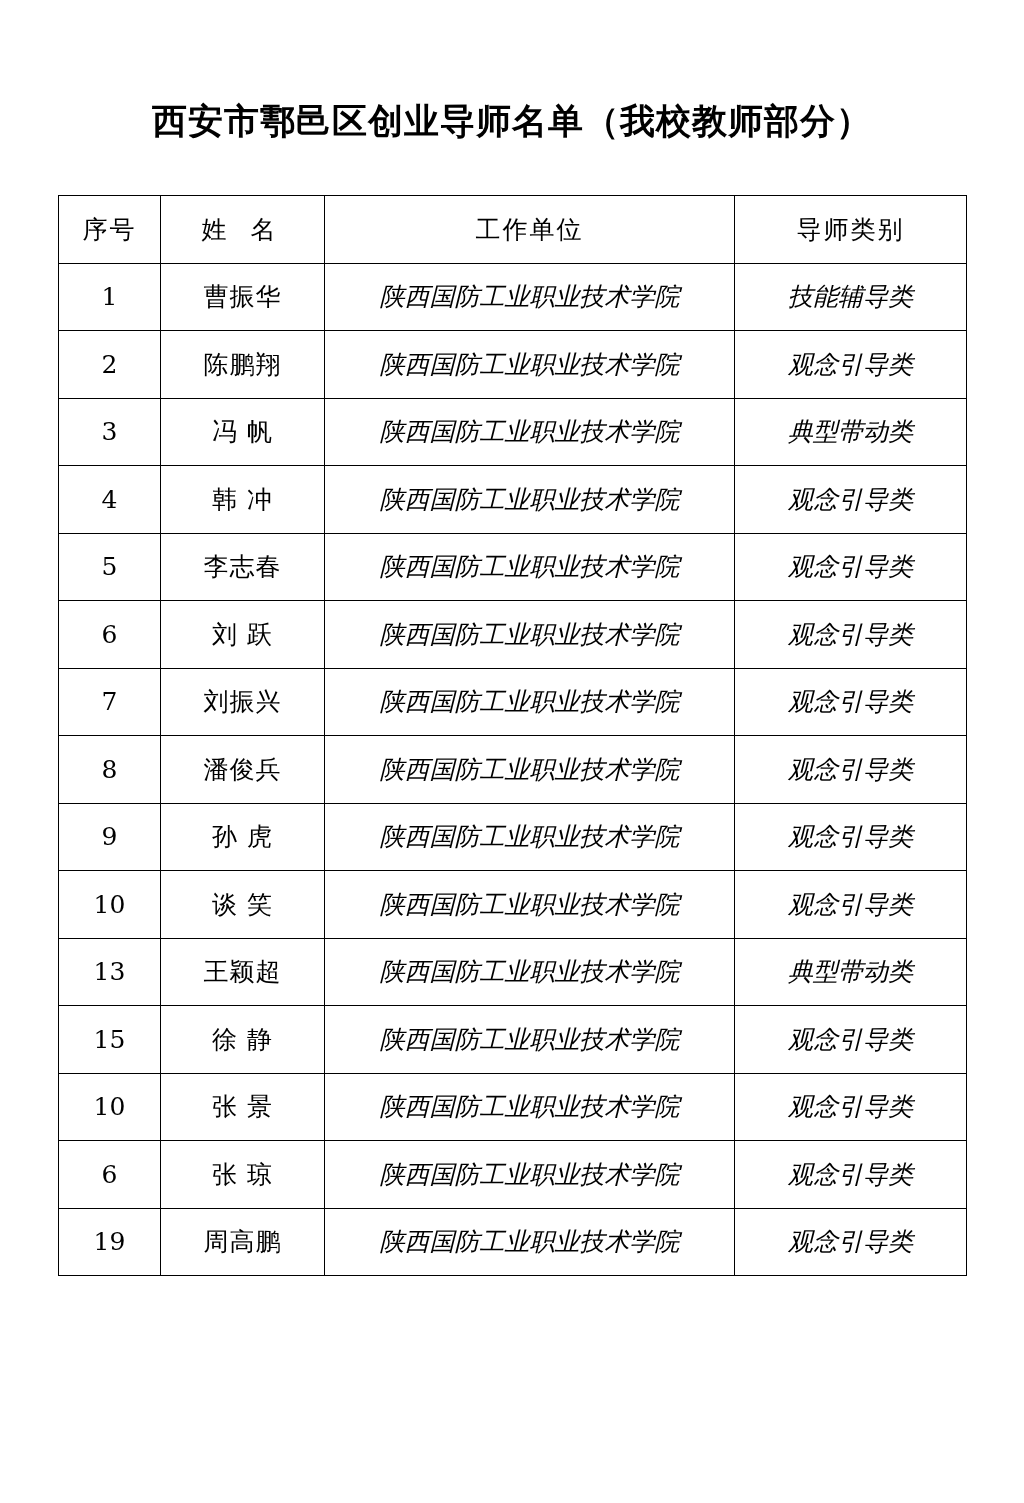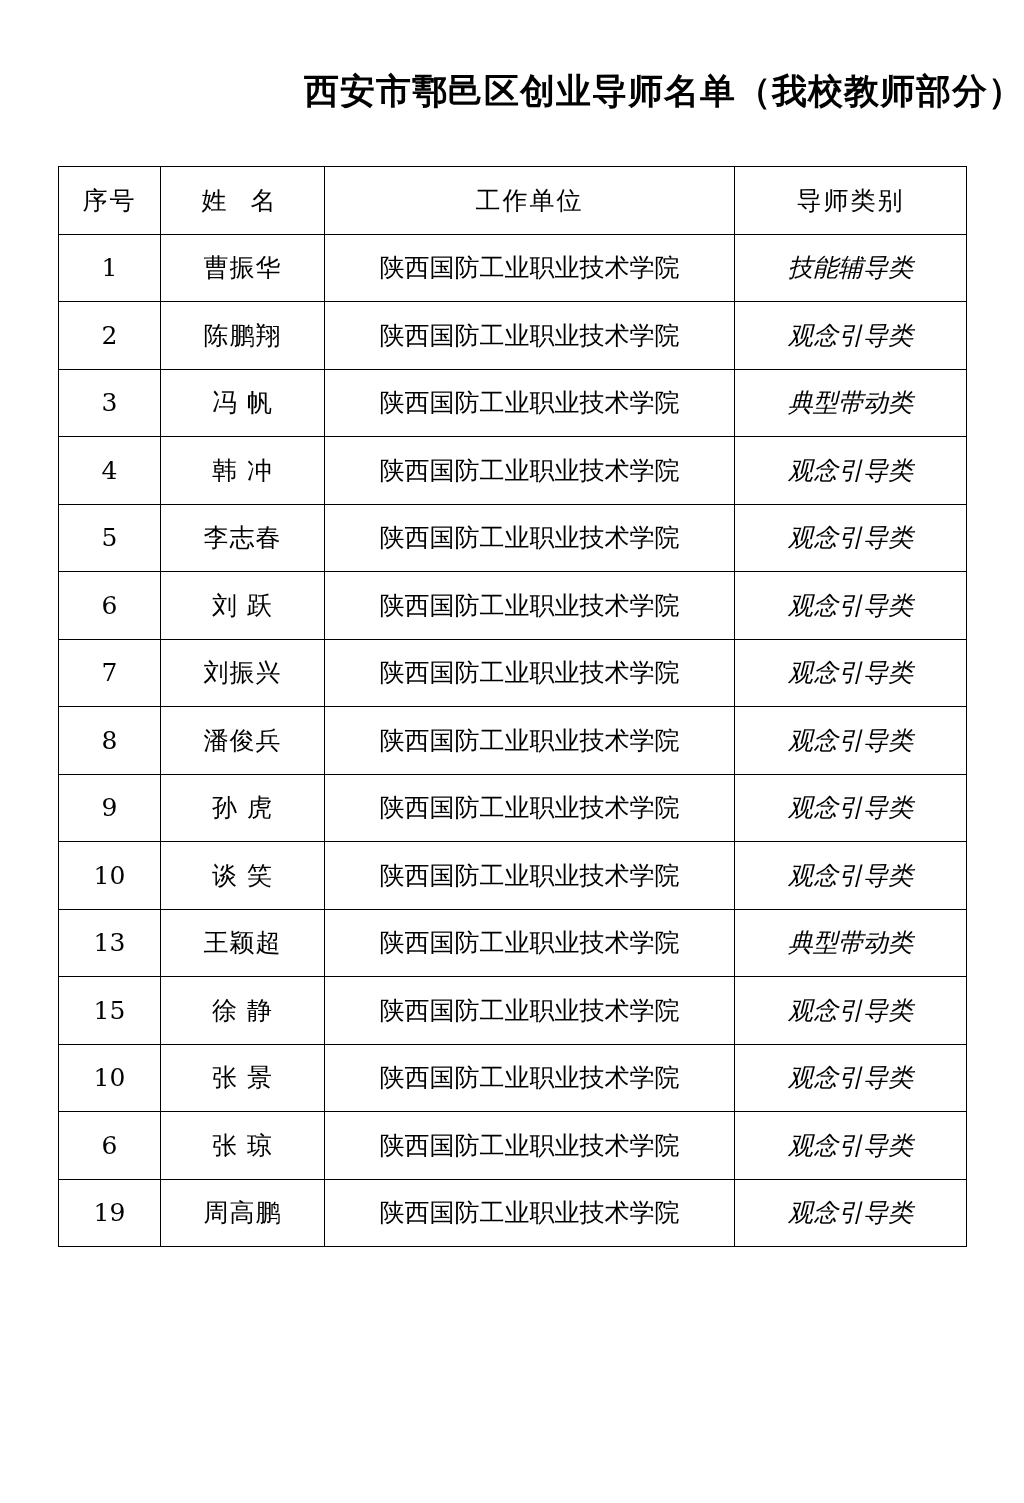--- a/index.html
+++ b/index.html
@@ -14,33 +14,33 @@
     color: #000000;
     overflow: hidden;
   }
   .page {
     width: 1024px;
     height: 1503px;
     position: relative;
     box-sizing: border-box;
   }
   .doc-title {
-    text-align: right;
+    text-align: center;
     font-family: "DejaVu Sans", "Liberation Sans", sans-serif;
     font-weight: bold;
     font-size: 35px;
     letter-spacing: 1px;
     margin: 0;
-    padding-top: 70px;
+    padding-top: 100px;
     line-height: 1.2;
     white-space: nowrap;
   }
   .table-wrap {
     position: absolute;
-    top: 166px;
+    top: 195px;
     left: 58px;
     width: 908px;
   }
   table.mentor-table {
     border-collapse: collapse;
     width: 908px;
     table-layout: fixed;
   }
   table.mentor-table th,
   table.mentor-table td {
@@ -56,21 +56,21 @@
     white-space: nowrap;
     overflow: hidden;
   }
   col.c-no    { width: 102px; }
   col.c-name  { width: 164px; }
   col.c-unit  { width: 410px; }
   col.c-type  { width: 232px; }
 
   .cell-no { font-size: 25px; }
   .cell-name { letter-spacing: 1px; }
-  .cell-unit { font-size: 24px; letter-spacing: 0px; }
+  .cell-unit { font-size: 24px; letter-spacing: 0px; font-style: italic; }
   .cell-type { font-size: 24px; letter-spacing: 0px; font-style: italic; }
   .head-cell { letter-spacing: 2px; }
   .head-no { letter-spacing: 2px; }
   .head-name { letter-spacing: 8px; }
 </style>
 </head>
 <body>
 
 <div class="page">
 

